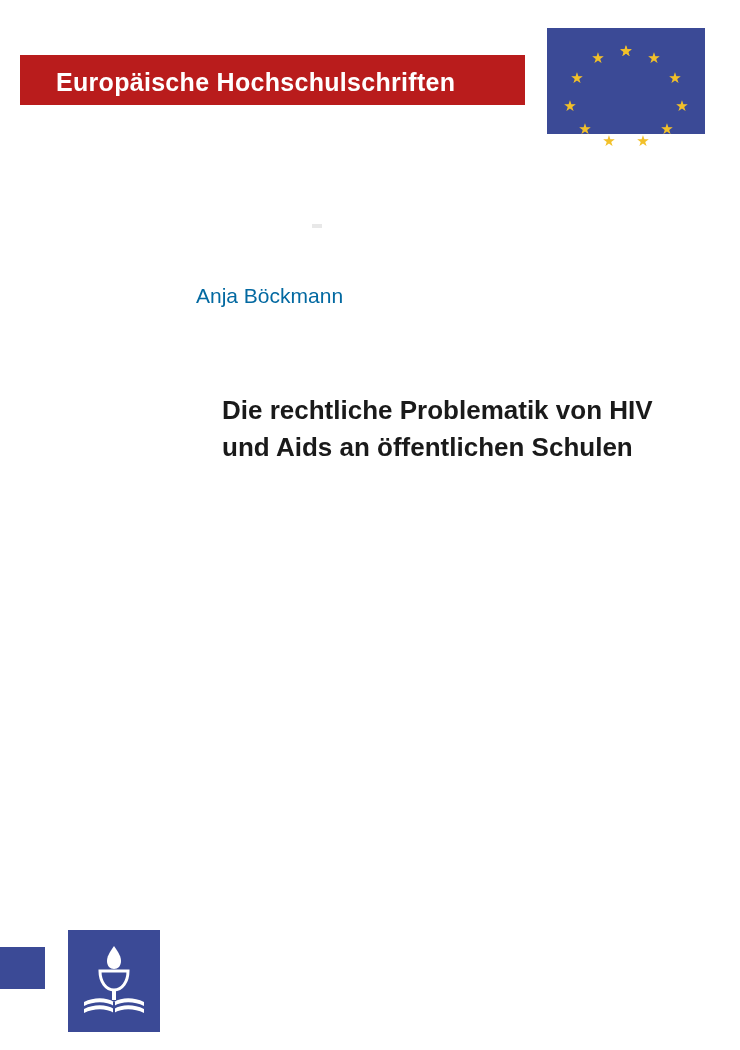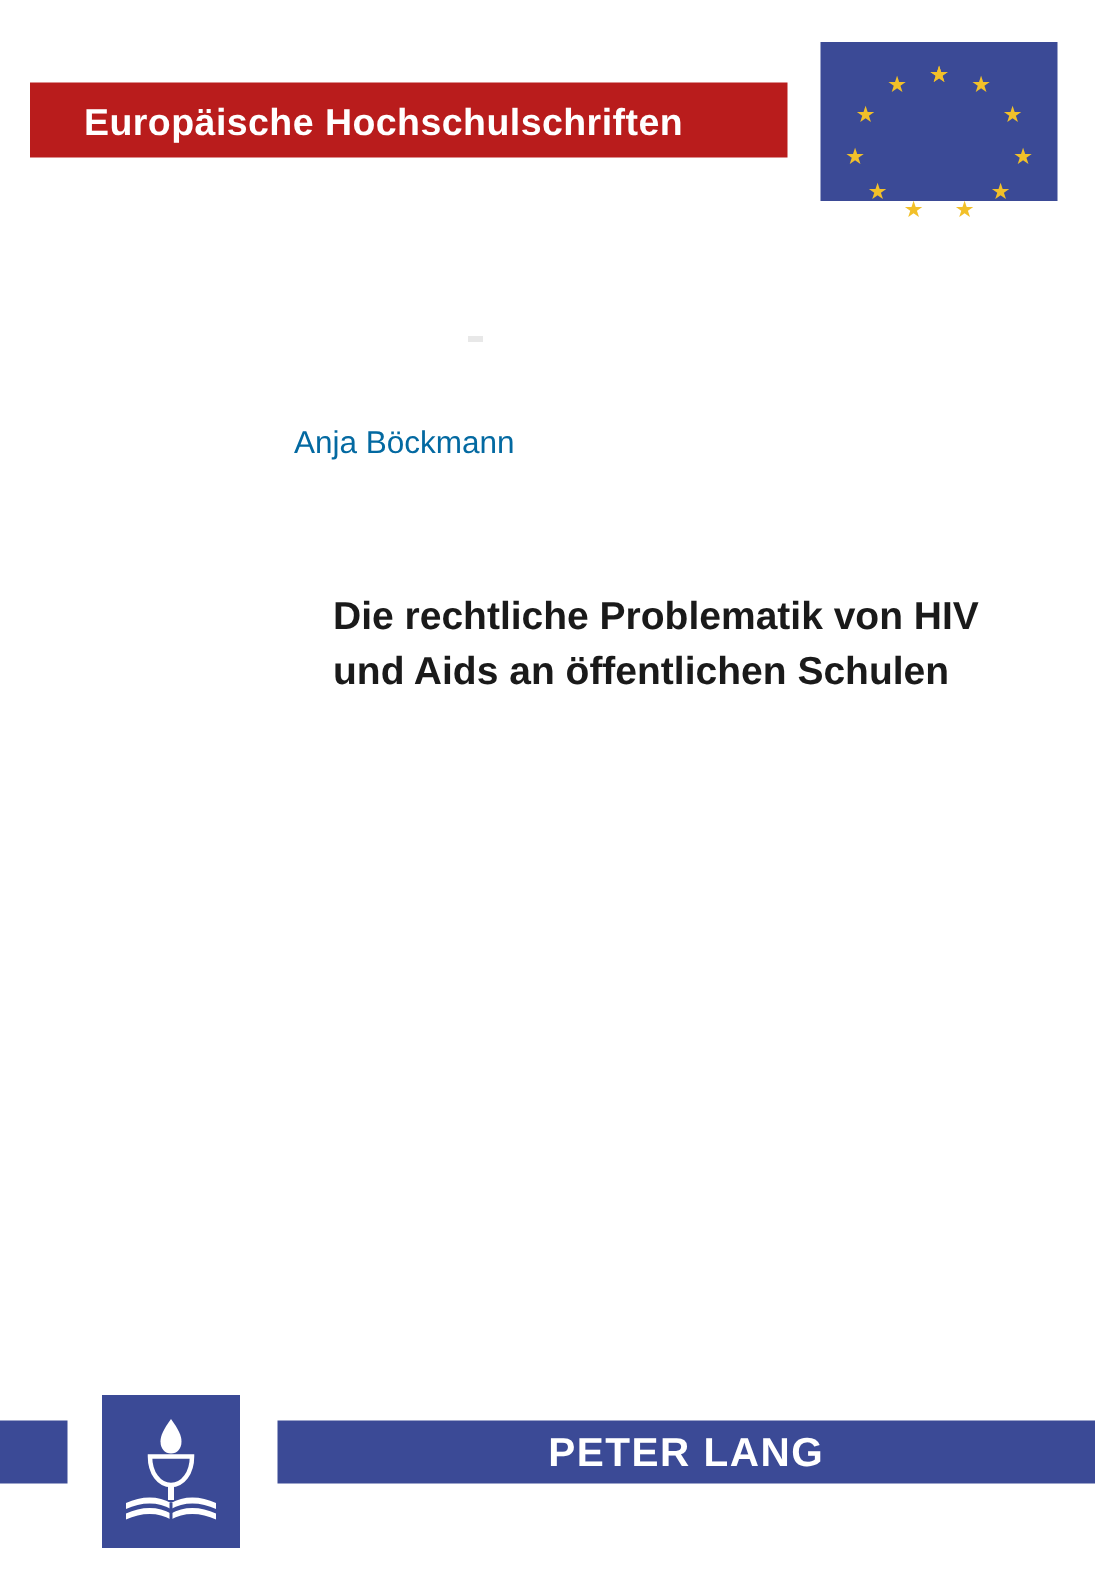--- a/index.html
+++ b/index.html
@@ -186,17 +186,14 @@
       <path d="M22 31 C22 42, 28 50, 36 50 C44 50, 50 42, 50 31 Z" fill="none" stroke="#ffffff" stroke-width="3"></path>
 
       <rect x="34" y="50" width="4" height="10" fill="#ffffff"></rect>
 
       <path d="M6 62 C16 57, 28 57, 36 62 C44 57, 56 57, 66 62 L66 66 C56 61, 44 61, 36 66 C28 61, 16 61, 6 66 Z" fill="#ffffff"></path>
       <path d="M6 69 C16 64, 28 64, 36 69 C44 64, 56 64, 66 69 L66 73 C56 68, 44 68, 36 73 C28 68, 16 68, 6 73 Z" fill="#ffffff"></path>
       <line x1="36" y1="62" x2="36" y2="74" stroke="#3b4a96" stroke-width="2"></line>
     </svg>
   </div>
 
-  <div class="pl-bar">
-    <div class="pl-bar-text">PETER LANG</div>
-  </div>
 
 </div>
 
 </body></html>

